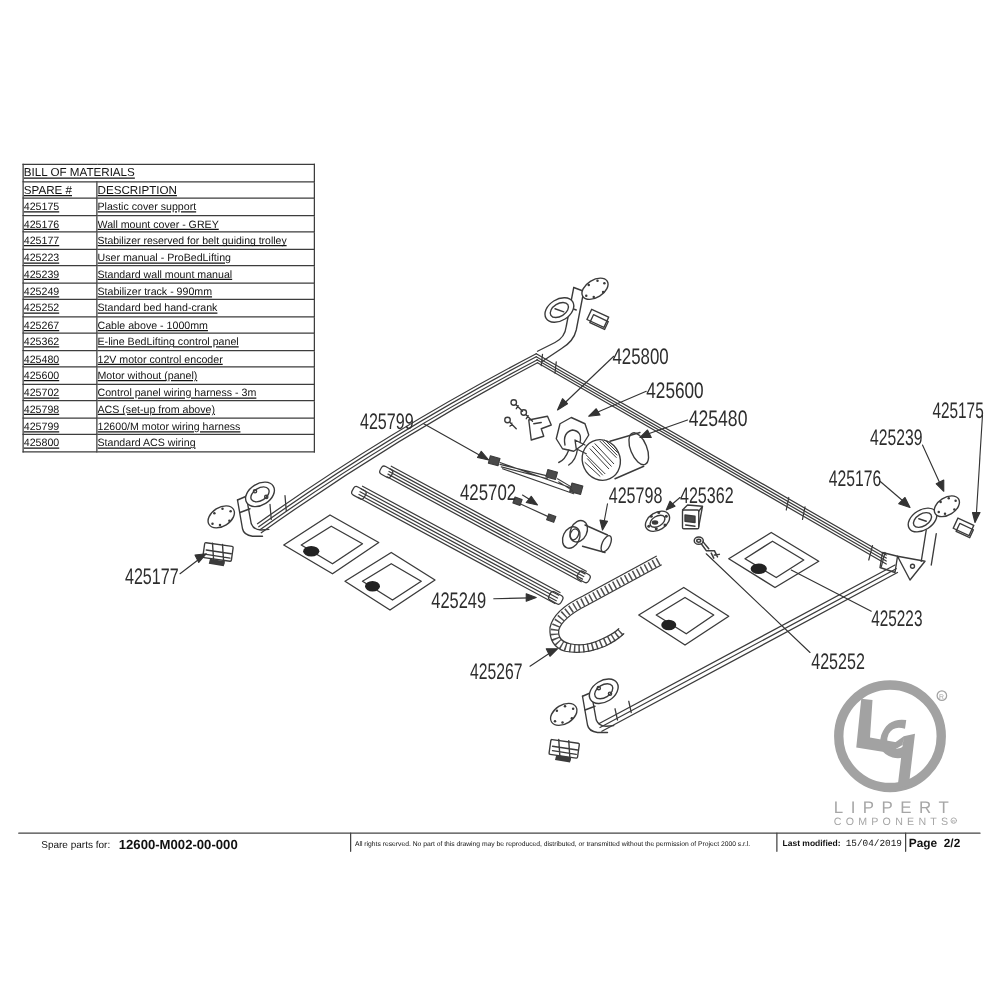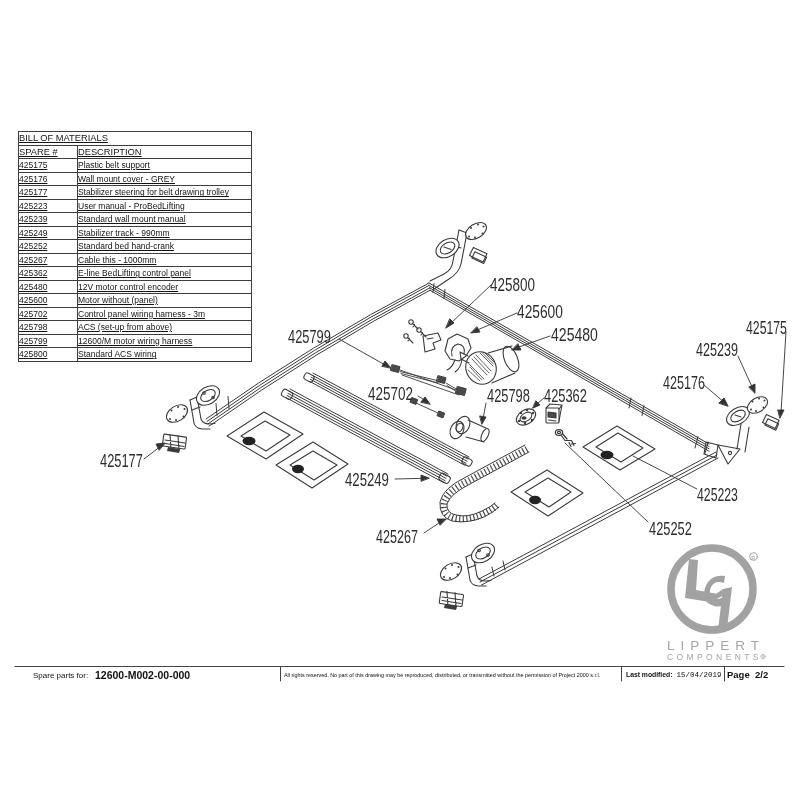--- a/index.html
+++ b/index.html
@@ -24,49 +24,49 @@
 <tbody>
         <tr>
           <td class="h" colspan="2">BILL OF MATERIALS</td>
         </tr>
 <tr>
           <td class="h">SPARE #</td>
           <td class="h">DESCRIPTION</td>
         </tr>
 <tr>
           <td>425175</td>
-          <td>Plastic belt support</td>
+          <td>Plastic cover support</td>
         </tr>
 <tr>
           <td>425176</td>
           <td>Wall mount cover - GREY</td>
         </tr>
 <tr>
           <td>425177</td>
-          <td style="font-size:8.4px">Stabilizer steering for belt drawing trolley</td>
+          <td style="font-size:8.4px">Stabilizer reserved for belt guiding trolley</td>
         </tr>
 <tr>
           <td>425223</td>
           <td>User manual - ProBedLifting</td>
         </tr>
 <tr>
           <td>425239</td>
           <td>Standard wall mount manual</td>
         </tr>
 <tr>
           <td>425249</td>
           <td>Stabilizer track - 990mm</td>
         </tr>
 <tr>
           <td>425252</td>
           <td>Standard bed hand-crank</td>
         </tr>
 <tr>
           <td>425267</td>
-          <td>Cable this - 1000mm</td>
+          <td>Cable above - 1000mm</td>
         </tr>
 <tr>
           <td>425362</td>
           <td>E-line BedLifting control panel</td>
         </tr>
 <tr>
           <td>425480</td>
           <td>12V motor control encoder</td>
         </tr>
 <tr>

